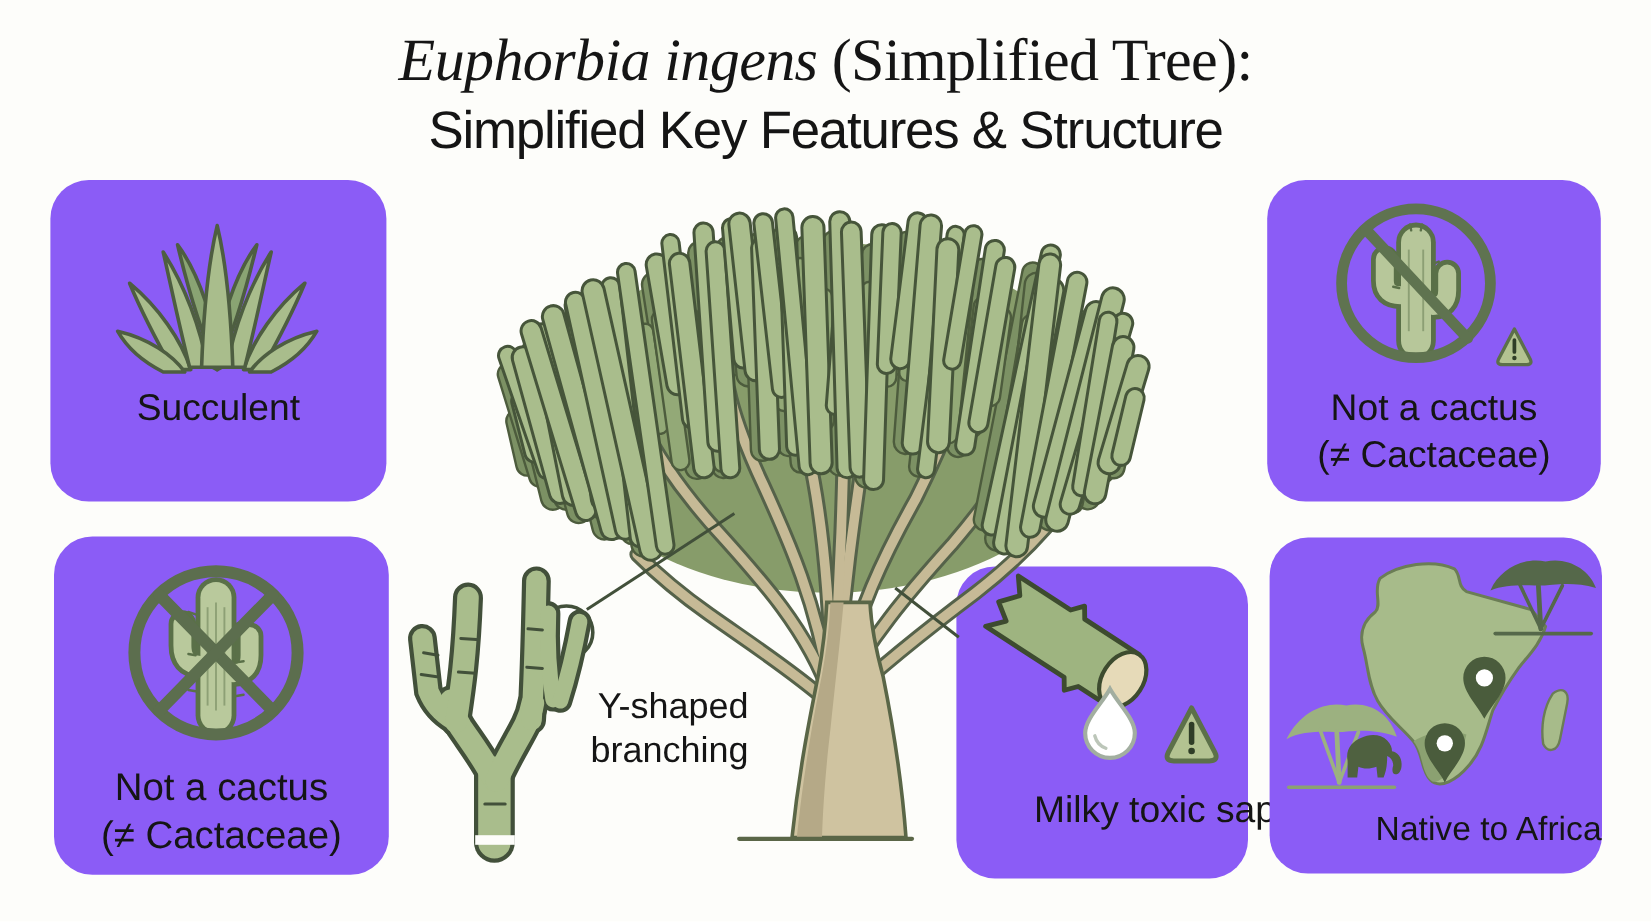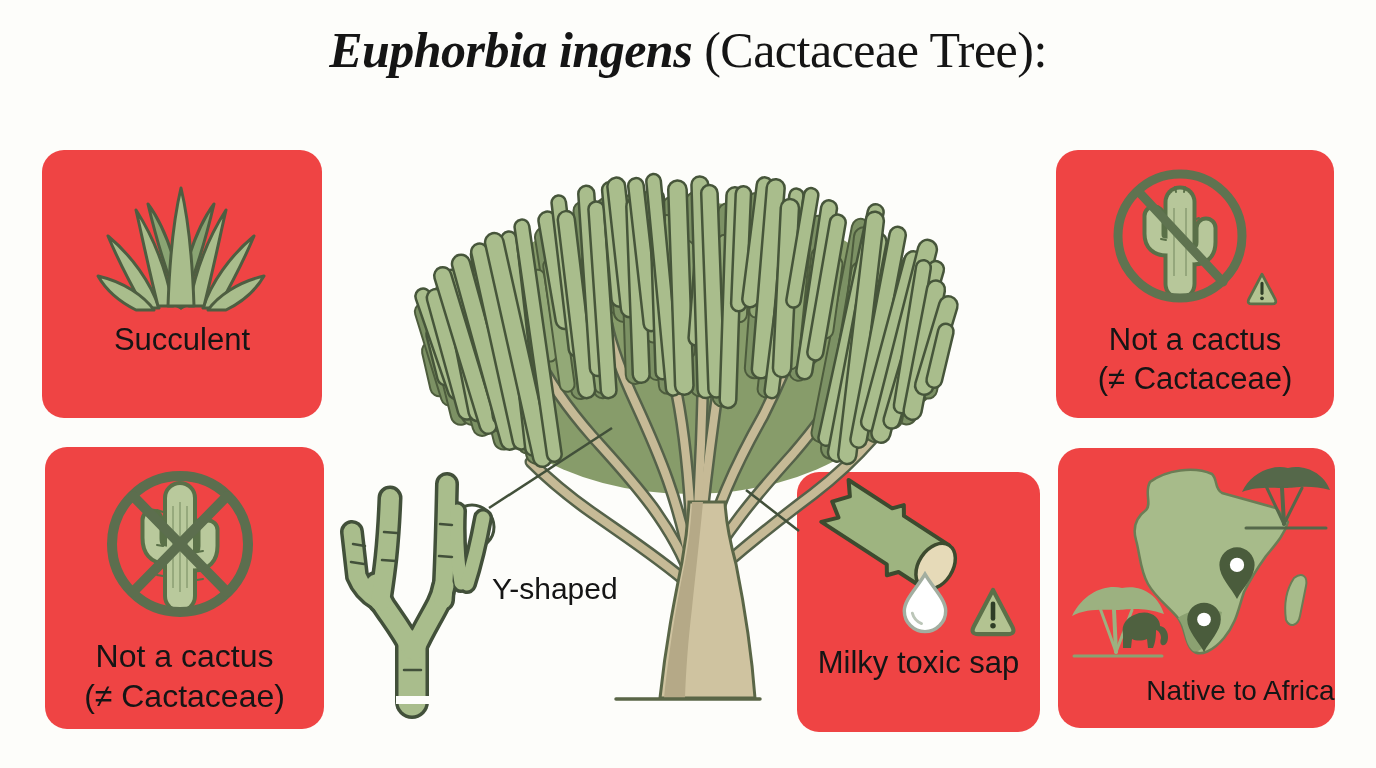--- a/index.html
+++ b/index.html
@@ -1,44 +1,45 @@
 <!DOCTYPE html>
 <html><head>
 <meta charset="utf-8">
 <style>
   html,body{margin:0;padding:0;background:#ffffff;}
   .canvas{position:relative;width:1376px;height:768px;background:#fdfdfa;overflow:hidden;
           font-family:"Liberation Sans",sans-serif;color:#151515;}
-  .card{position:absolute;background:#ef4444;border-radius:22px;}
+  .card{position:absolute;background:#8b5cf6;border-radius:32px;}
   #card-succulent{left:42px;top:150px;width:280px;height:268px;}
   #card-nocactus-top{left:1056px;top:150px;width:278px;height:268px;}
   #card-nocactus-bottom{left:45px;top:447px;width:279px;height:282px;}
   #card-sap{left:797px;top:472px;width:243px;height:260px;}
   #card-africa{left:1058px;top:448px;width:277px;height:280px;}
   .title1{position:absolute;left:0;top:22px;width:100%;text-align:center;
           font-family:"Liberation Serif",serif;font-size:50px;letter-spacing:-0.5px;line-height:56px;}
-  .title1 .it{font-style:italic;font-weight:bold;}
+  .title1 .it{font-style:italic;}
   .title2{position:absolute;left:0;top:84px;width:100%;text-align:center;
           font-size:44px;letter-spacing:-1px;line-height:50px;}
   .card-label{position:absolute;left:0;width:100%;text-align:center;font-size:31px;line-height:39px;}
   #card-succulent .card-label{top:170px;}
   #card-nocactus-top .card-label{top:170px;}
   #card-nocactus-bottom .card-label{top:189px;font-size:32px;line-height:40px;}
-  #card-sap .card-label{top:172px;line-height:37px;}
+  #card-sap .card-label{top:184px;line-height:37px;padding-left:44px;}
   #card-africa .card-label{top:223px;font-size:28px;padding-left:44px;}
   .italic{font-style:italic;}
   .ylabel{position:absolute;left:492px;top:570px;font-size:30px;line-height:37px;text-align:right;}
   svg.art{position:absolute;left:0;top:0;pointer-events:none;}
 </style>
 </head>
 <body>
 
 <div class="canvas">
 
-  <div class="title1"><span class="it">Euphorbia ingens</span><span> (Cactaceae Tree):</span></div>
+  <div class="title1"><span class="it">Euphorbia ingens</span><span> (Simplified Tree):</span></div>
+  <div class="title2">Simplified Key Features &amp; Structure</div>
 
   <div class="card" id="card-succulent">
     <div class="card-label">
       <div>Succulent</div>
     </div>
   </div>
 
   <div class="card" id="card-nocactus-top">
     <div class="card-label">
       <div>Not a cactus</div>
@@ -403,15 +404,16 @@
         <path d="M2,66 L90,66" stroke="#8ba171" stroke-width="3" stroke-linecap="round" fill="none"></path>
       </g>
       <g transform="translate(1117,612)">
         <path d="M6,36 L6,22 C4,12 10,6 17,3 C25,-1 34,0 39,5 C42,8 43,11 43,14 C48,15 51,19 51,25 C51,31 48,34 45,33 C43,32 43,29 44,26 C44,22 42,19 39,18 C39,26 38,31 36,36 L31,36 L30,27 C25,29 19,29 15,27 L14,36 Z" fill="#4f6140"></path>
       </g>
     </g>
   </svg>
 
   <div class="ylabel">
     <div>Y-shaped</div>
+    <div>branching</div>
   </div>
 
 </div>
 
 </body></html>

